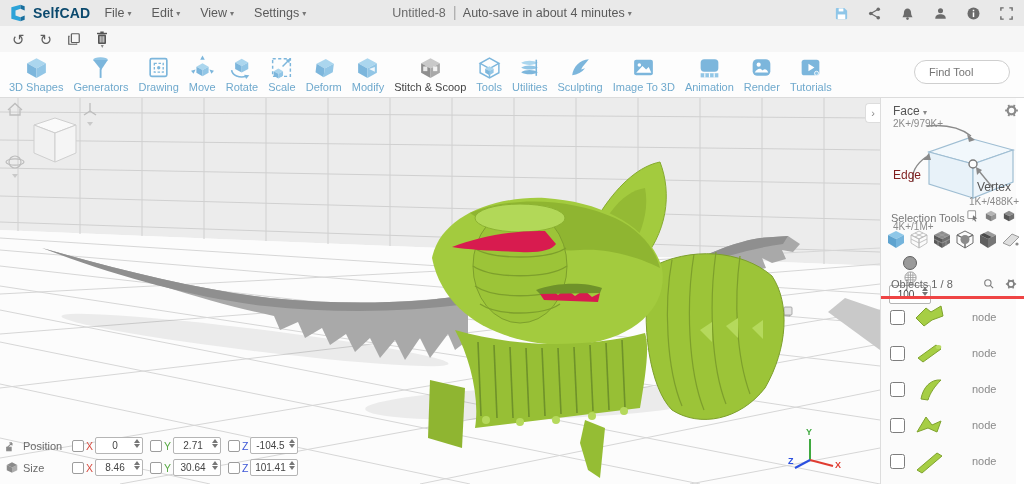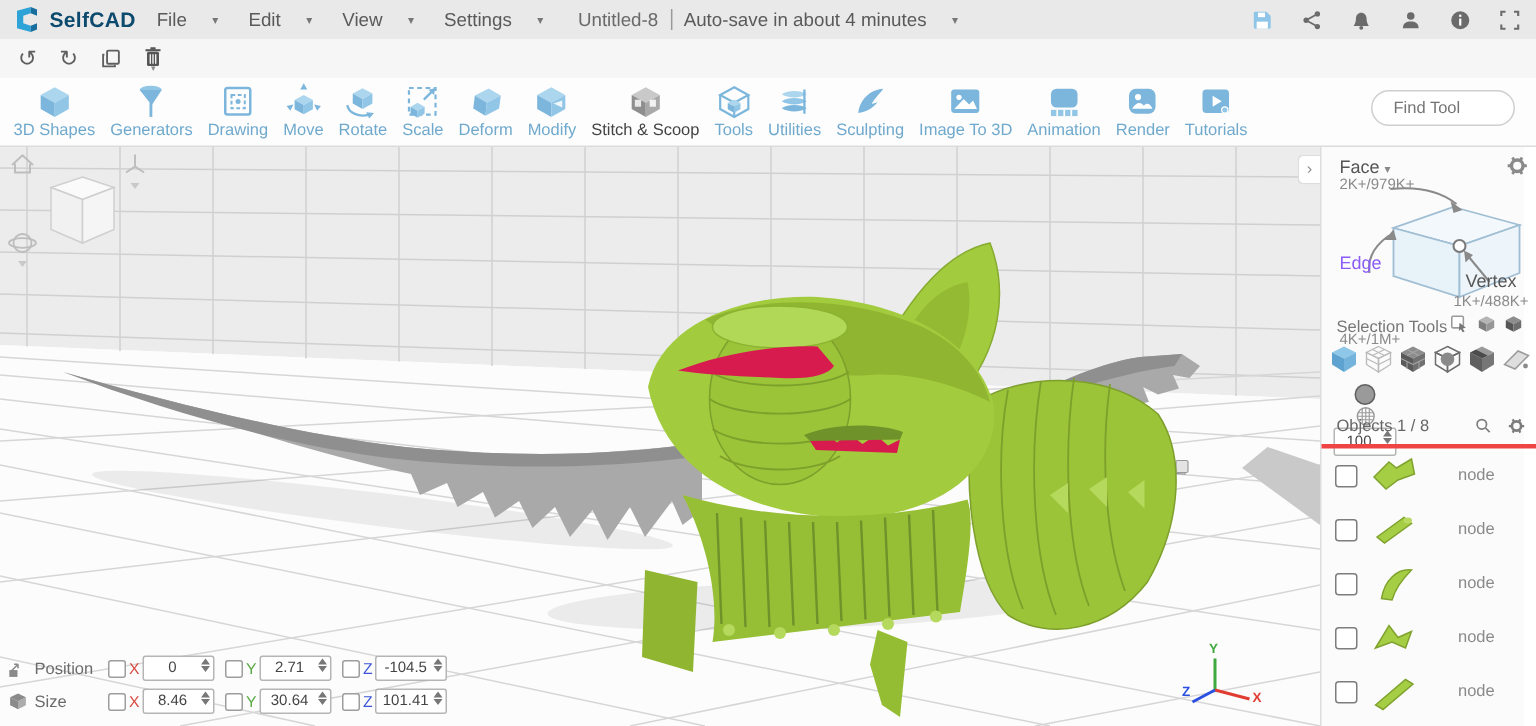--- a/index.html
+++ b/index.html
@@ -3,21 +3,21 @@
 <meta charset="utf-8">
 <style>
   html,body{margin:0;padding:0;background:#ffffff;}
   #app{position:relative;width:1024px;height:484px;font-family:"Liberation Sans",sans-serif;overflow:hidden;background:#fff;color:#555;font-size:13px;}
 
   
   .topbar{position:absolute;left:0;top:0;width:1024px;height:26px;background:#e9e9e9;border-bottom:1px solid #dadada;display:flex;align-items:center;}
   .logo{display:flex;align-items:center;gap:5px;padding:0 14px 0 8px;}
   .logo-text{font-size:14px;font-weight:700;color:#0c4a6e;letter-spacing:.2px;}
   .menus{display:flex;gap:20px;}
-  .menu-item{color:#5a5a5a;font-size:12.5px;cursor:default;display:flex;align-items:center;gap:17px;}
+  .menu-item{color:#5a5a5a;font-size:12.5px;cursor:default;display:flex;align-items:center;gap:3px;}
   .menu-item .caret{font-size:8px;color:#777;}
   .doc-title{position:absolute;left:50%;transform:translateX(-50%);display:flex;align-items:center;gap:8px;font-size:12.5px;color:#6a6a6a;}
   .doc-sep{width:1px;height:14px;background:#9a9a9a;}
   .top-icons{position:absolute;right:10px;top:0;height:26px;display:flex;align-items:center;gap:17px;}
   .ticon{width:16px;height:16px;display:flex;align-items:center;justify-content:center;}
 
   
   .quickbar{position:absolute;left:0;top:26px;width:1024px;height:26px;background:#f6f6f6;display:flex;align-items:center;gap:15px;padding-left:12px;box-sizing:border-box;}
   .qicon{font-size:15px;color:#5f5f5f;line-height:1;display:flex;flex-direction:column;align-items:center;}
   .qcaret{font-size:6px;color:#8a8a8a;line-height:3px;}
@@ -697,21 +697,21 @@
         <path d="M84,64 L70,47"></path>
       </g>
       <g fill="#8a8a8a">
           <polygon points="66,16 58,10 60,18"></polygon>
           <polygon points="20,29 14,36 22,36"></polygon>
           <polygon points="67,43 68,51 73,46"></polygon>
         </g>
       <circle cx="64" cy="40" r="4" fill="#fdfdfd" stroke="#7a7a7a" stroke-width="1.4"></circle>
     </svg>
 
-    <span class="p-abs" style="left:12px;top:70px;font-size:12px;color:#8b5cf6;">Edge</span>
+    <span class="p-abs" style="left:12px;top:70px;font-size:12px;color:#7f1d1d;">Edge</span>
     <span class="p-abs p-small" style="left:12px;top:87px;margin-top:36px;">4K+/1M+</span>
     <span class="p-abs" style="left:96px;top:82px;font-size:12px;color:#555;">Vertex</span>
     <span class="p-abs p-small" style="left:88px;top:98px;">1K+/488K+</span>
 
     <span class="p-abs" style="left:10px;top:114px;color:#777;">Selection Tools</span>
     <svg class="p-abs mini" style="left:86px;top:112px;" viewBox="0 0 14 14">
         <rect x="1" y="1" width="9" height="9" rx="1" fill="#fff" stroke="#9a9a9a" stroke-width="1.2"></rect>
         <polygon points="7,6 12,10 9.5,10.5 11,13 9.5,13.5 8,11 6.5,12.5" fill="#777"></polygon>
       </svg>
     <svg class="p-abs mini" style="left:104px;top:112px;" viewBox="0 0 14 14">

